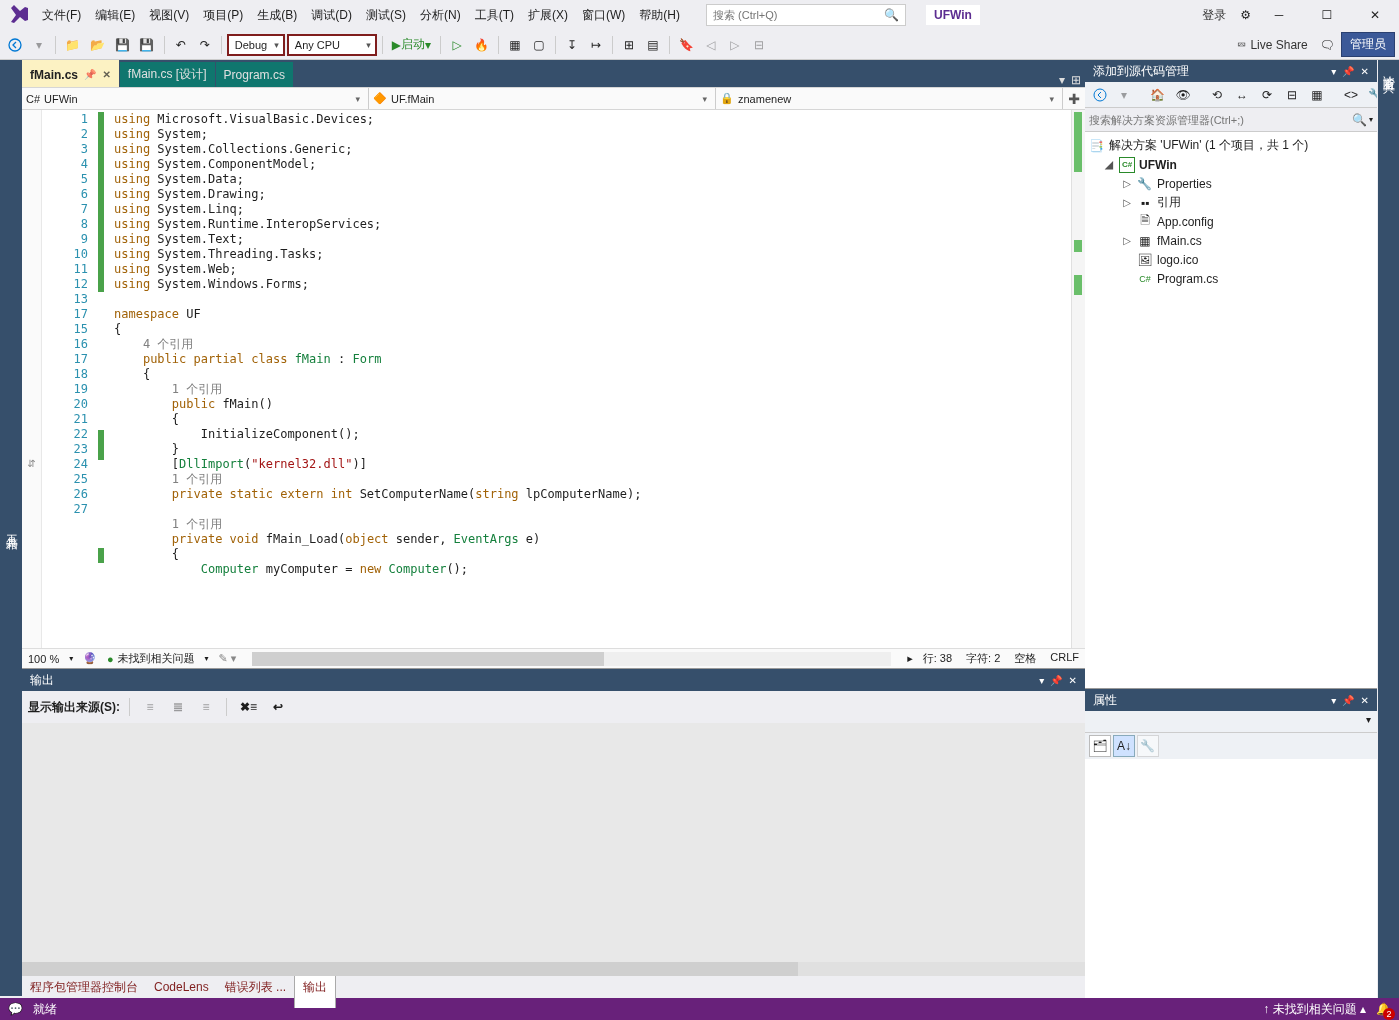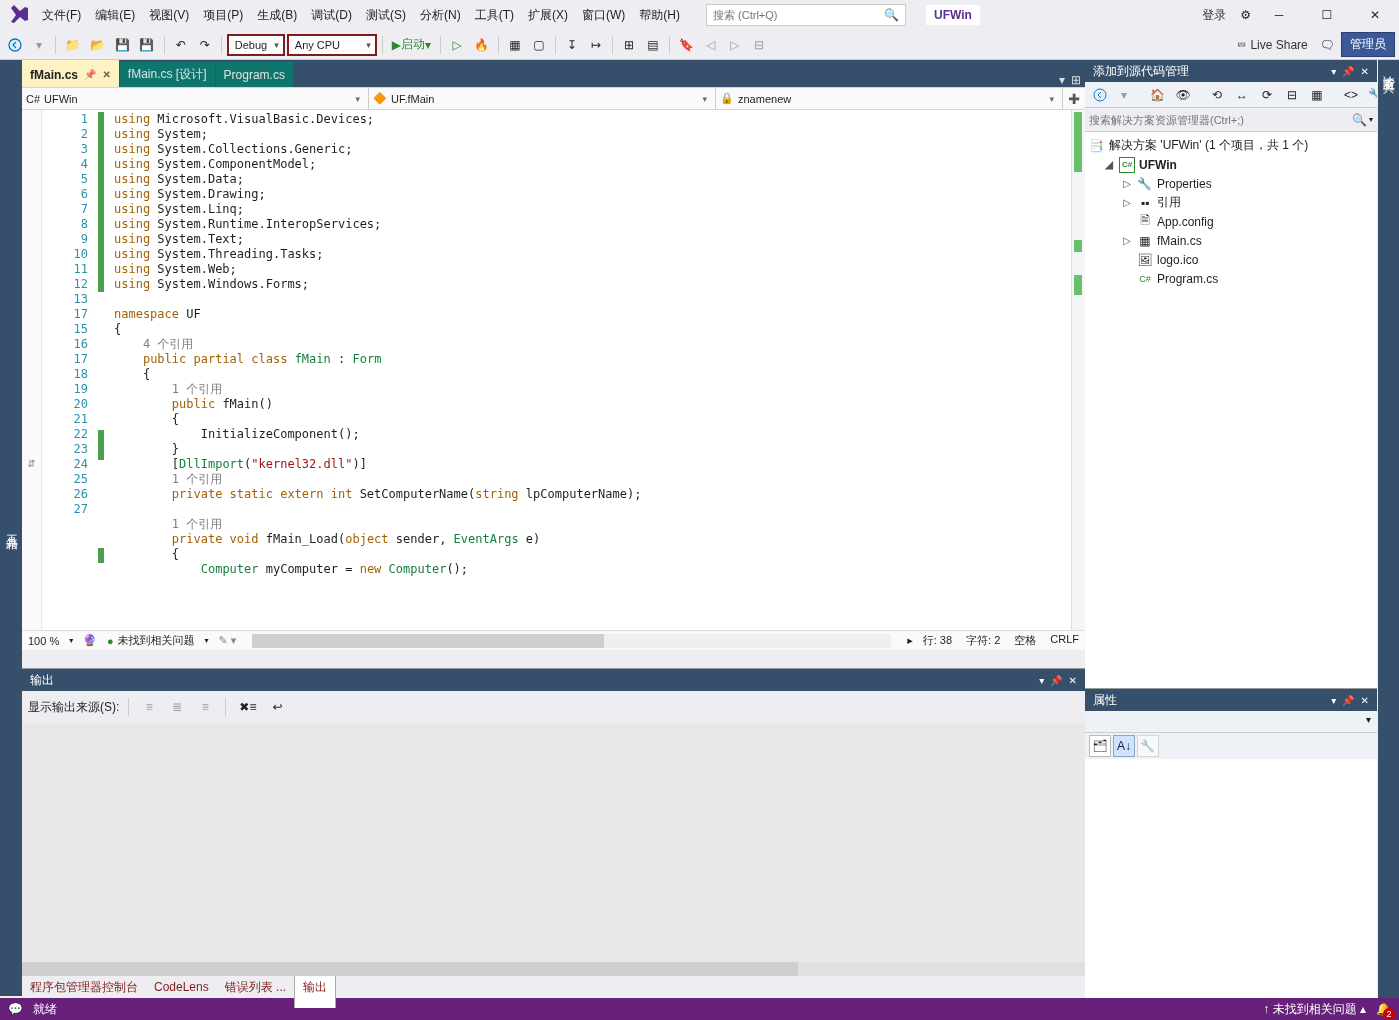--- a/index.html
+++ b/index.html
@@ -56,24 +56,24 @@
   .str { color: #a31515; }
   .cmt { color: #808080; }
   .map-col { width: 14px; background: #f5f5f5; border-left:1px solid #e0e0e0; position:relative;}
   .map-col .seg{ position:absolute; left:2px; width:8px; background:#6abf6a;}
 
   .ed-status { height: 20px; background: #fafafa; border-top:1px solid #ddd; display:flex; align-items:center; padding:0 6px; font-size:11px; gap:10px;}
   .ed-status .hscroll{ flex:1; height:14px; background:#efefef; position:relative; margin:0 6px;}
   .ed-status .hscroll .thumb{ position:absolute; left:0; top:0; bottom:0; width:55%; background:#cfcfcf;}
   .ed-status .r { margin-left:auto; display:flex; gap:14px;}
 
-  .output-panel { display:flex; flex-direction:column; border-top:1px solid #999;margin-top:18px;}
+  .output-panel { display:flex; flex-direction:column; border-top:1px solid #999;}
   .out-title { height:22px; background:#364f6b; color:#fff; display:flex; align-items:center; padding:0 8px;}
   .out-title .tools{ margin-left:auto; display:flex; gap:6px; font-size:10px;}
-  .out-toolbar { height:24px; background:#eeeef2; display:flex; align-items:center; padding:16px 6px; gap:6px;}
+  .out-toolbar { height:24px; background:#eeeef2; display:flex; align-items:center; padding:16px 6px; gap:6px;font-weight:bold;}
   .out-body { flex:1; background:#e8e8e8; }
   .out-scroll { height:14px; background:#e0e0e0; position:relative;}
   .out-scroll .thumb{ position:absolute; left:0; top:0; bottom:0; width:73%; background:#cfcfcf;}
   .out-tabs { height:22px; background:#eeeef2; display:flex; align-items:center; }
   .out-tab { padding:12px 8px; color:#7f1d1d;}
   .out-tab.active { background:#fff; border:1px solid #aaa; border-bottom:none;}
 
   .right-col { width: 292px; display:flex; flex-direction:column; }
   .panel-hd { height:22px; background:#364f6b; color:#fff; display:flex; align-items:center; padding:0 8px; font-size:12px;}
   .panel-hd .tools{margin-left:auto; display:flex; gap:6px; font-size:10px;}

